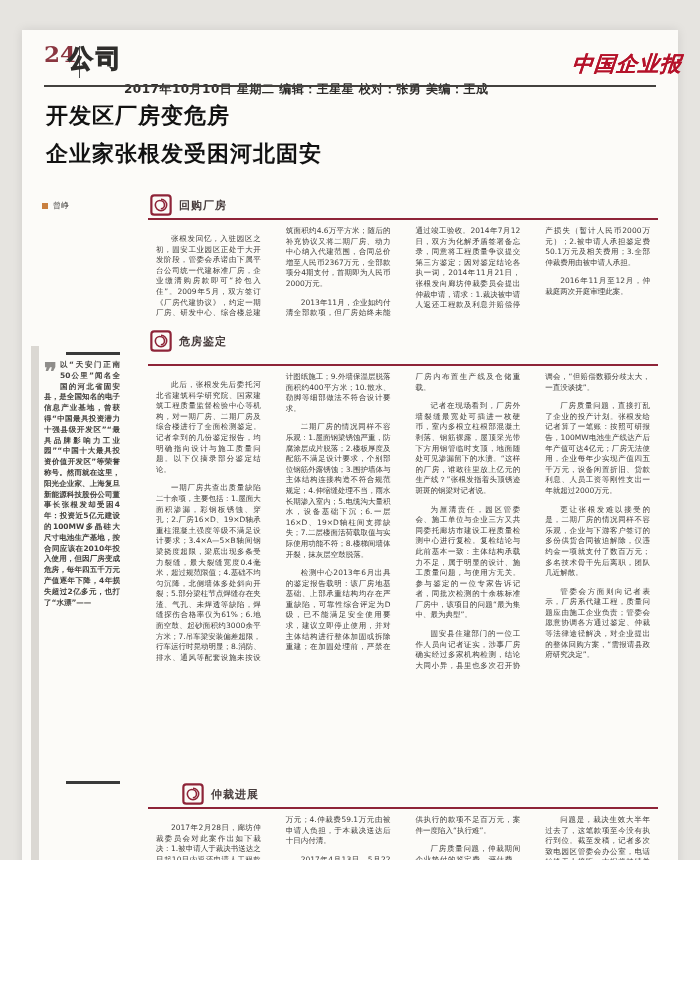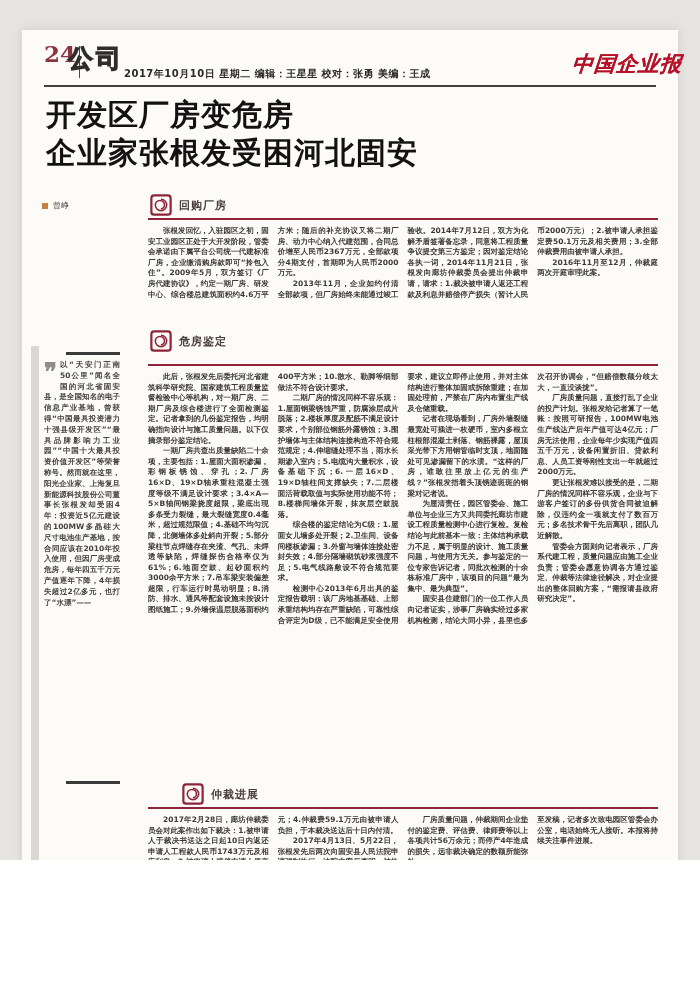--- a/index.html
+++ b/index.html
@@ -8,45 +8,45 @@
   .paper{position:absolute;left:22px;top:30px;width:656px;height:928px;background:#fcfbf8;
          box-shadow:0 0 10px rgba(0,0,0,.10);}
   .abs{position:absolute;}
 
   
   .pageno{left:44px;top:40px;font-size:23px;font-weight:bold;color:#8a3640;
           font-family:"DejaVu Serif",serif;}
   .vdiv{left:79px;top:46px;width:1px;height:32px;background:#4a4a4a;}
   .secname{left:68px;top:42px;font-size:25px;font-weight:bold;letter-spacing:3px;
            color:#fdfdfc;-webkit-text-stroke:1.1px #2e2d2b;text-stroke:1.1px #2e2d2b;}
-  .dateline{left:124px;top:67px;font-size:10px;font-weight:bold;color:#2d2b29;
+  .dateline{left:124px;top:81px;font-size:12px;font-weight:bold;color:#2d2b29;
             letter-spacing:.5px;white-space:nowrap;filter:blur(.25px);}
   .masthead{left:572px;top:50px;font-size:21px;font-weight:bold;font-style:italic;
             color:#b5122a;font-family:"DejaVu Serif",serif;transform:skewX(-5deg);
             letter-spacing:1px;text-shadow:0 0 .5px #b5122a;white-space:nowrap;}
   .hrule{left:44px;top:85px;width:612px;height:2px;background:#43413e;}
 
   
   .headline{left:46px;top:96px;width:430px;font-family:"DejaVu Serif",serif;
-            font-weight:bold;color:#121212;font-size:30px;line-height:38px;
+            font-weight:bold;color:#121212;font-size:22px;line-height:38px;
             letter-spacing:1px;filter:blur(.2px);}
   .byline{left:42px;top:200px;display:flex;align-items:center;gap:5px;}
   .byline-sq{width:6px;height:6px;background:#c9803f;}
   .byline-txt{font-size:8px;color:#4d4b48;filter:blur(.3px);}
 
   
   .sechead{display:flex;align-items:center;gap:7px;}
   .sechead .label{font-size:11px;font-weight:bold;color:#463c3c;letter-spacing:1px;
                   filter:blur(.3px);}
   .secrule{height:2px;background:#8e2438;}
 
   
   .cols{column-count:4;column-gap:9px;text-align:justify;font-size:7.5px;
         line-height:10.6px;color:#3d3b38;overflow:hidden;filter:blur(.32px);}
-  .cols p{margin:0;text-indent:2em;font-weight:bold;}
+  .cols p{margin:8px;text-indent:2em;}
 
   
   .graybar{left:31px;top:346px;width:8px;height:586px;background:#dbd8d3;}
   .qtop{left:66px;top:352px;width:54px;height:2.5px;background:#3a3a3a;}
   .qbot{left:66px;top:781px;width:54px;height:3px;background:#3a3a3a;}
   .quote{left:44px;top:360px;width:76px;height:414px;overflow:hidden;
          font-size:7.5px;line-height:10.8px;text-align:justify;color:#464441;
          font-weight:bold;filter:blur(.33px);}
   .qmark{float:left;font-size:24px;line-height:20px;color:#8f8d8a;margin:2px 3px 0 0;
          font-family:"DejaVu Serif",serif;}
@@ -105,21 +105,20 @@
       <rect x="1.5" y="1.5" width="21" height="21" rx="3" fill="none" stroke="#8e2438" stroke-width="2.4"></rect>
       <path d="M12 5.8C15.4 5.8 18.2 8.6 18.2 12 18.2 15.4 15.4 18.2 12 18.2 8.6 18.2 5.8 15.4 5.8 12 5.8 9.2 8 7 10.8 7 13.6 7 15.8 9.2 15.8 12 15.8 14.2 14 16 11.8 16" fill="none" stroke="#8e2438" stroke-width="1.7"></path>
     </svg>
     <span class="label">危房鉴定</span>
   </div>
   <div class="abs secrule" style="left:148px;top:364px;width:510px;"></div>
   <div class="abs cols" style="left:148px;top:372px;width:510px;height:402px;">
       <p>此后，张根发先后委托河北省建筑科学研究院、国家建筑工程质量监督检验中心等机构，对一期厂房、二期厂房及综合楼进行了全面检测鉴定。记者拿到的几份鉴定报告，均明确指向设计与施工质量问题。以下仅摘录部分鉴定结论。</p>
       <p>一期厂房共查出质量缺陷二十余项，主要包括：1.屋面大面积渗漏，彩钢板锈蚀、穿孔；2.厂房16×D、19×D轴承重柱混凝土强度等级不满足设计要求；3.4×A—5×B轴间钢梁挠度超限，梁底出现多条受力裂缝，最大裂缝宽度0.4毫米，超过规范限值；4.基础不均匀沉降，北侧墙体多处斜向开裂；5.部分梁柱节点焊缝存在夹渣、气孔、未焊透等缺陷，焊缝探伤合格率仅为61%；6.地面空鼓、起砂面积约3000余平方米；7.吊车梁安装偏差超限，行车运行时晃动明显；8.消防、排水、通风等配套设施未按设计图纸施工；9.外墙保温层脱落面积约400平方米；10.散水、勒脚等细部做法不符合设计要求。</p>
       <p>二期厂房的情况同样不容乐观：1.屋面钢梁锈蚀严重，防腐涂层成片脱落；2.楼板厚度及配筋不满足设计要求，个别部位钢筋外露锈蚀；3.围护墙体与主体结构连接构造不符合规范规定；4.伸缩缝处理不当，雨水长期渗入室内；5.电缆沟大量积水，设备基础下沉；6.一层16×D、19×D轴柱间支撑缺失；7.二层楼面活荷载取值与实际使用功能不符；8.楼梯间墙体开裂，抹灰层空鼓脱落。</p>
-      <p>综合楼的鉴定结论为C级：1.屋面女儿墙多处开裂；2.卫生间、设备间楼板渗漏；3.外窗与墙体连接处密封失效；4.部分隔墙砌筑砂浆强度不足；5.电气线路敷设不符合规范要求。</p>
       <p>检测中心2013年6月出具的鉴定报告载明：该厂房地基基础、上部承重结构均存在严重缺陷，可靠性综合评定为D级，已不能满足安全使用要求，建议立即停止使用，并对主体结构进行整体加固或拆除重建；在加固处理前，严禁在厂房内布置生产线及仓储重载。</p>
       <p>记者在现场看到，厂房外墙裂缝最宽处可插进一枚硬币，室内多根立柱根部混凝土剥落、钢筋裸露，屋顶采光带下方用钢管临时支顶，地面随处可见渗漏留下的水渍。“这样的厂房，谁敢往里放上亿元的生产线？”张根发指着头顶锈迹斑斑的钢梁对记者说。</p>
       <p>为厘清责任，园区管委会、施工单位与企业三方又共同委托廊坊市建设工程质量检测中心进行复检。复检结论与此前基本一致：主体结构承载力不足，属于明显的设计、施工质量问题，与使用方无关。参与鉴定的一位专家告诉记者，同批次检测的十余栋标准厂房中，该项目的问题“最为集中、最为典型”。</p>
       <p>固安县住建部门的一位工作人员向记者证实，涉事厂房确实经过多家机构检测，结论大同小异，县里也多次召开协调会，“但赔偿数额分歧太大，一直没谈拢”。</p>
       <p>厂房质量问题，直接打乱了企业的投产计划。张根发给记者算了一笔账：按照可研报告，100MW电池生产线达产后年产值可达4亿元；厂房无法使用，企业每年少实现产值四五千万元，设备闲置折旧、贷款利息、人员工资等刚性支出一年就超过2000万元。</p>
       <p>更让张根发难以接受的是，二期厂房的情况同样不容乐观，企业与下游客户签订的多份供货合同被迫解除，仅违约金一项就支付了数百万元；多名技术骨干先后离职，团队几近解散。</p>
       <p>管委会方面则向记者表示，厂房系代建工程，质量问题应由施工企业负责；管委会愿意协调各方通过鉴定、仲裁等法律途径解决，对企业提出的整体回购方案，“需报请县政府研究决定”。</p>
     </div>
 
   <div class="abs sechead" style="left:150px;top:783px;margin-left:32px;">

